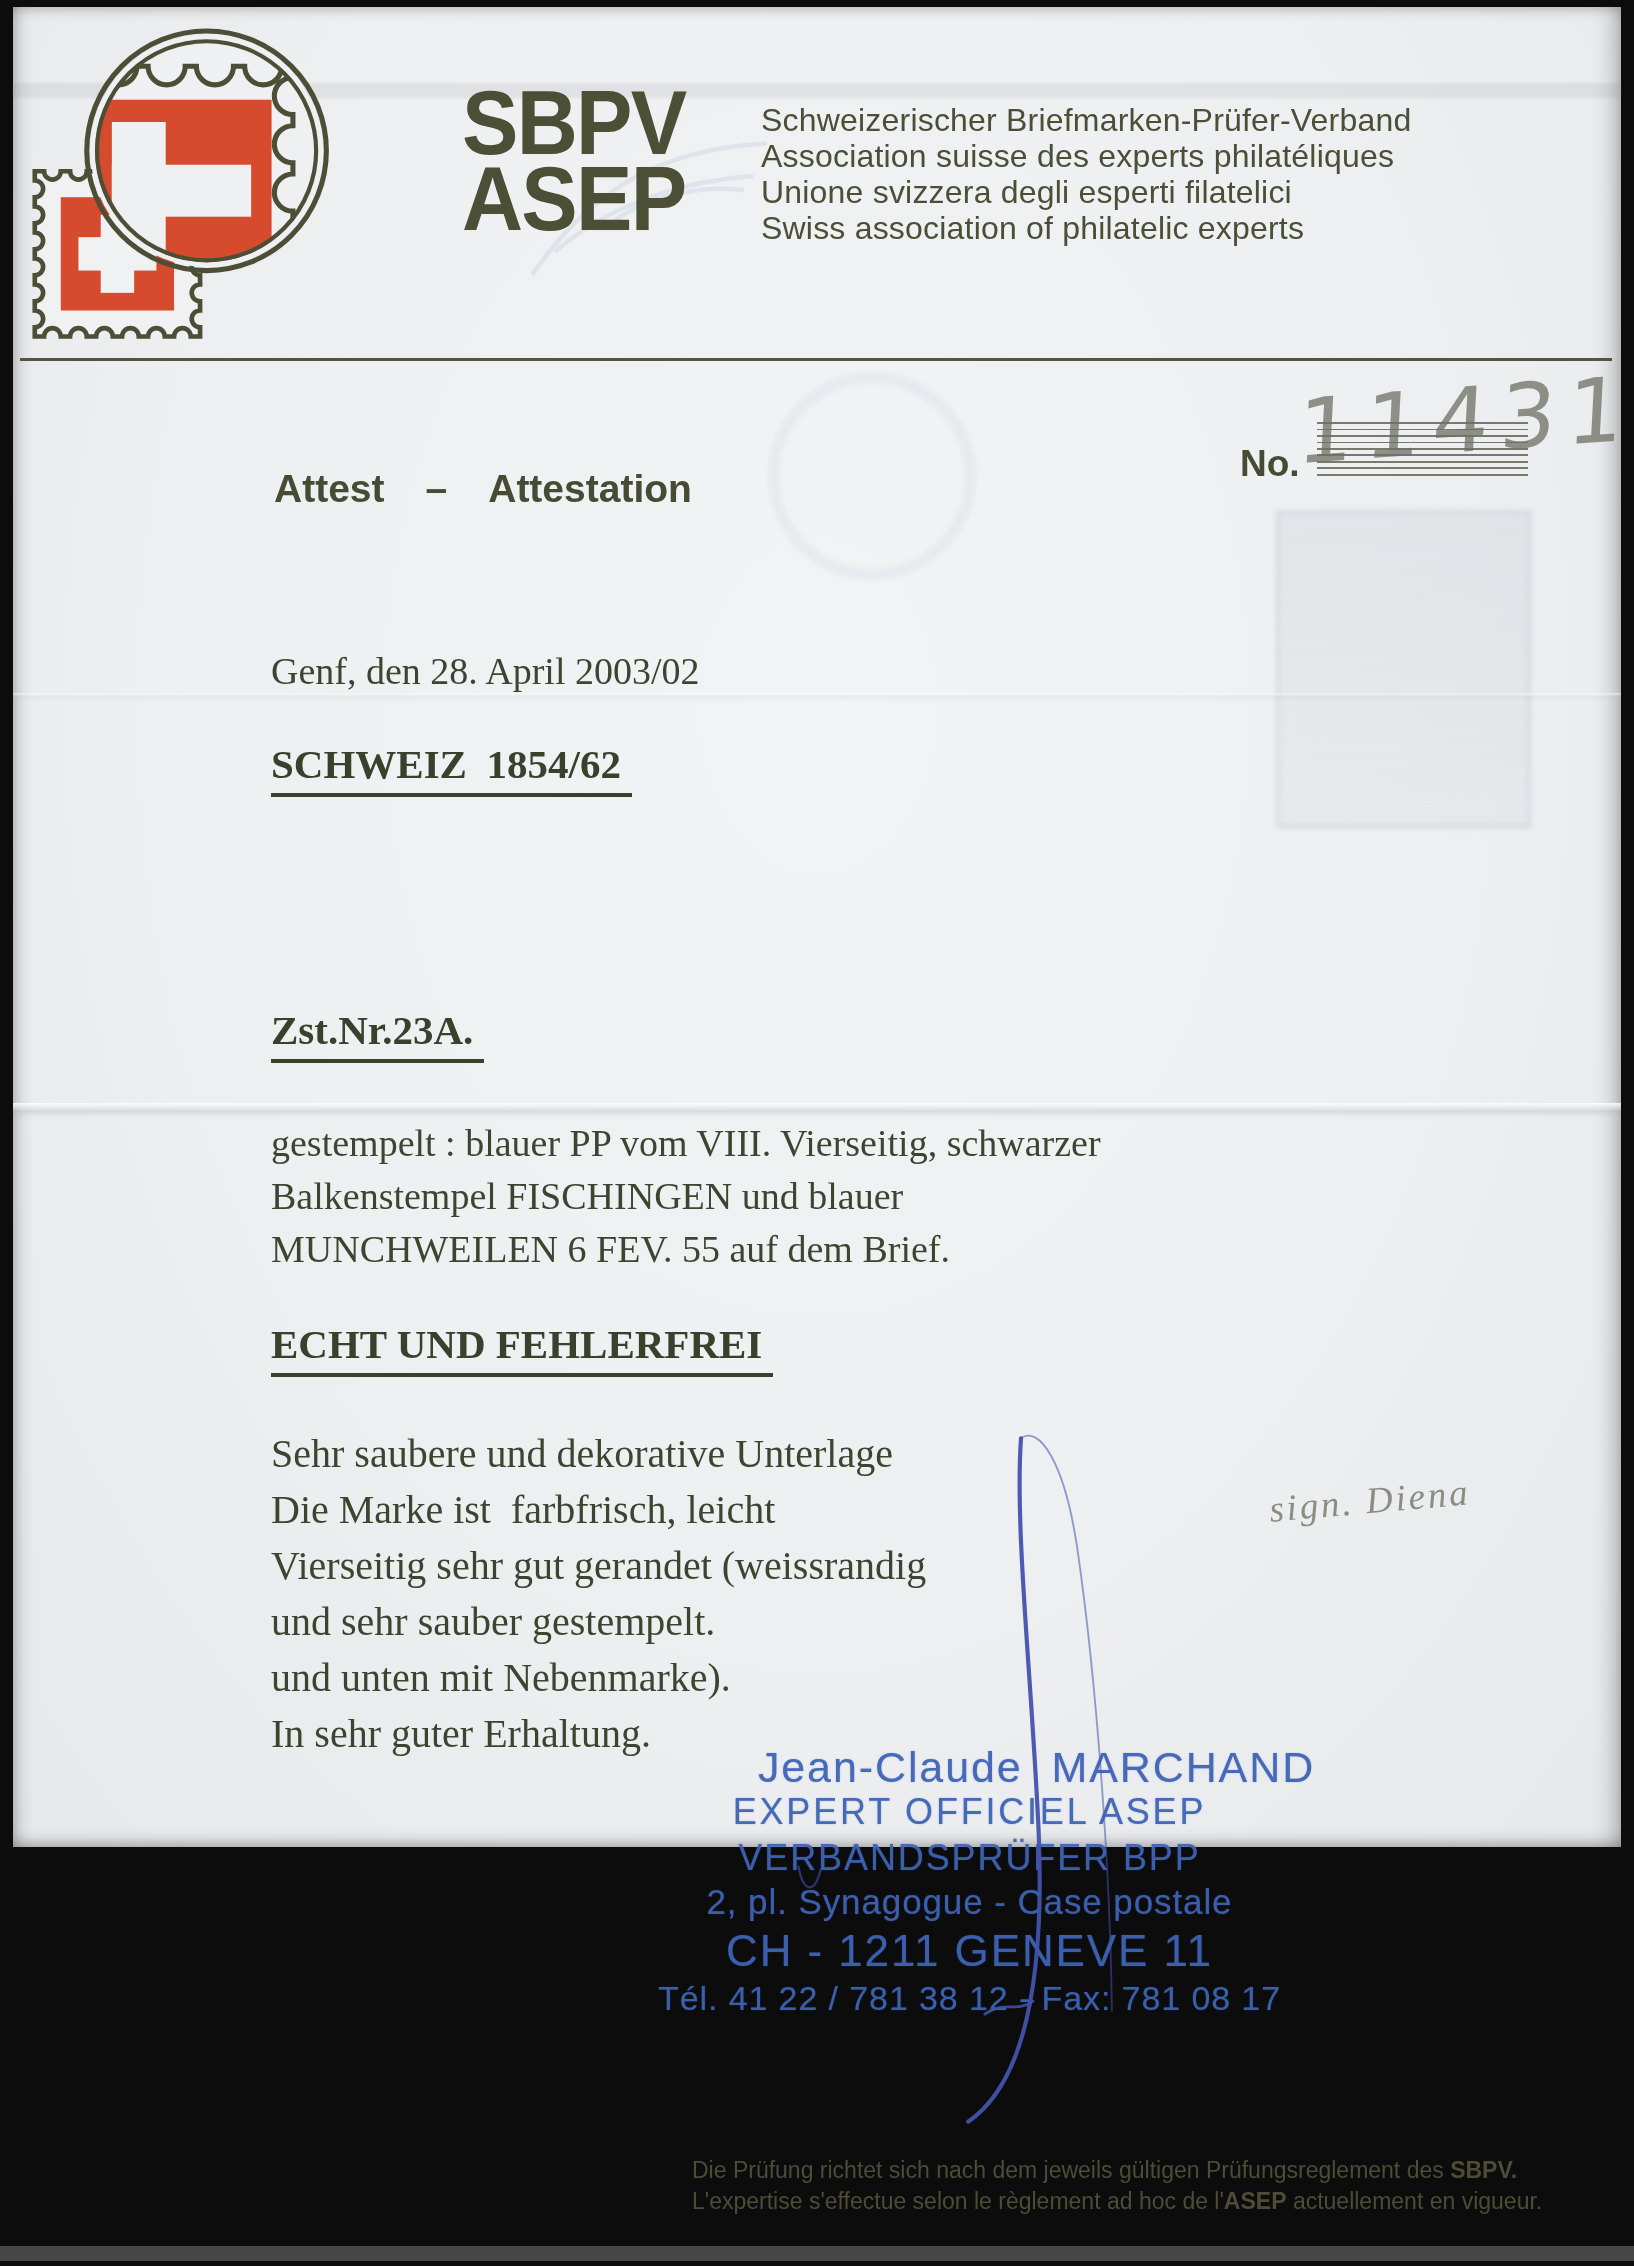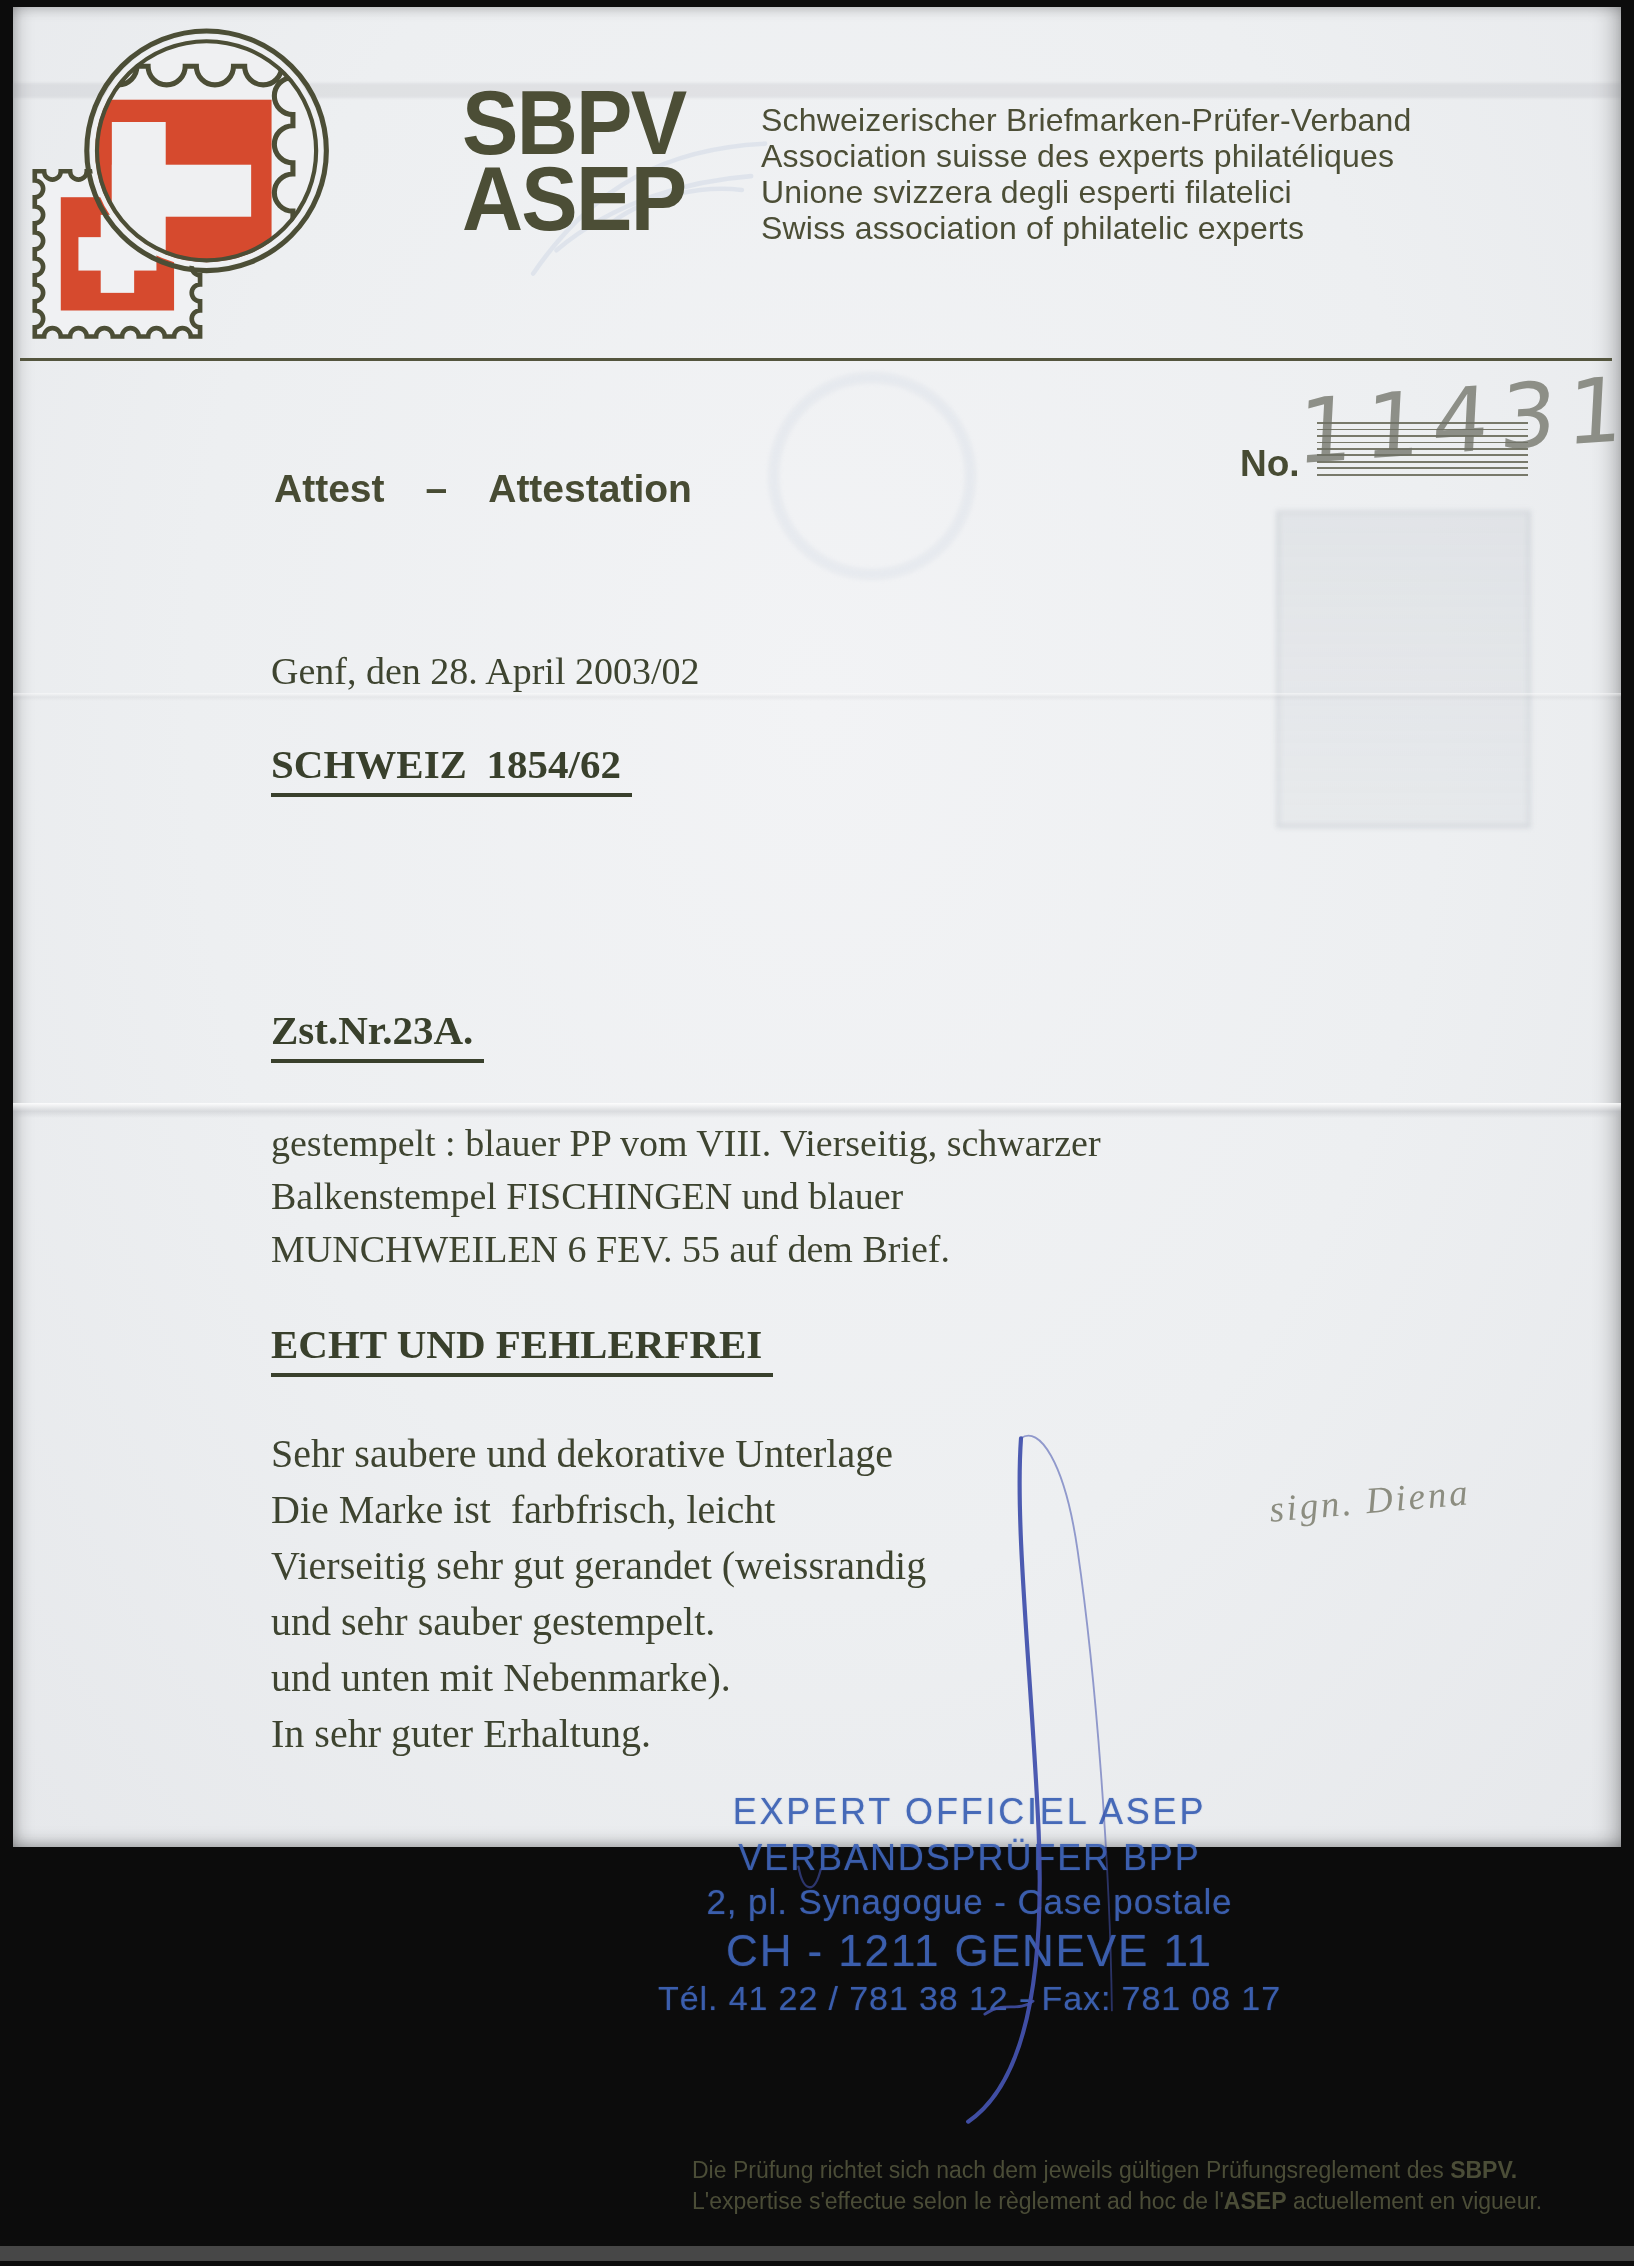--- a/index.html
+++ b/index.html
@@ -193,20 +193,21 @@
     <div class="sline">Die Marke ist  farbfrisch, leicht</div>
     <div class="sline">Vierseitig sehr gut gerandet (weissrandig</div>
     <div class="sline">und sehr sauber gestempelt.</div>
     <div class="sline">und unten mit Nebenmarke).</div>
     <div class="sline">In sehr guter Erhaltung.</div>
   </div>
 
   <div class="abs pencil-note">sign. Diena</div>
 
   <div class="abs stamp-block">
+    <div class="st-name">Jean-Claude MARCHAND</div>
     <div class="st-t1">EXPERT OFFICIEL ASEP</div>
     <div class="st-t2">VERBANDSPRÜFER BPP</div>
     <div class="st-addr">2, pl. Synagogue - Case postale</div>
     <div class="st-city">CH - 1211 GENEVE 11</div>
     <div class="st-tel">Tél. 41 22 / 781 38 12 - Fax: 781 08 17</div>
   </div>
 
   <svg class="abs sig-svg" viewBox="0 0 1734 2404">
     <g fill="none" stroke="#4352ad" stroke-linecap="round">
       <path d="M1087,1543 C1080,1640 1099,1807 1106,1967 C1112,2110 1096,2235 1030,2280" stroke-width="4.5" opacity="0.95"></path>

